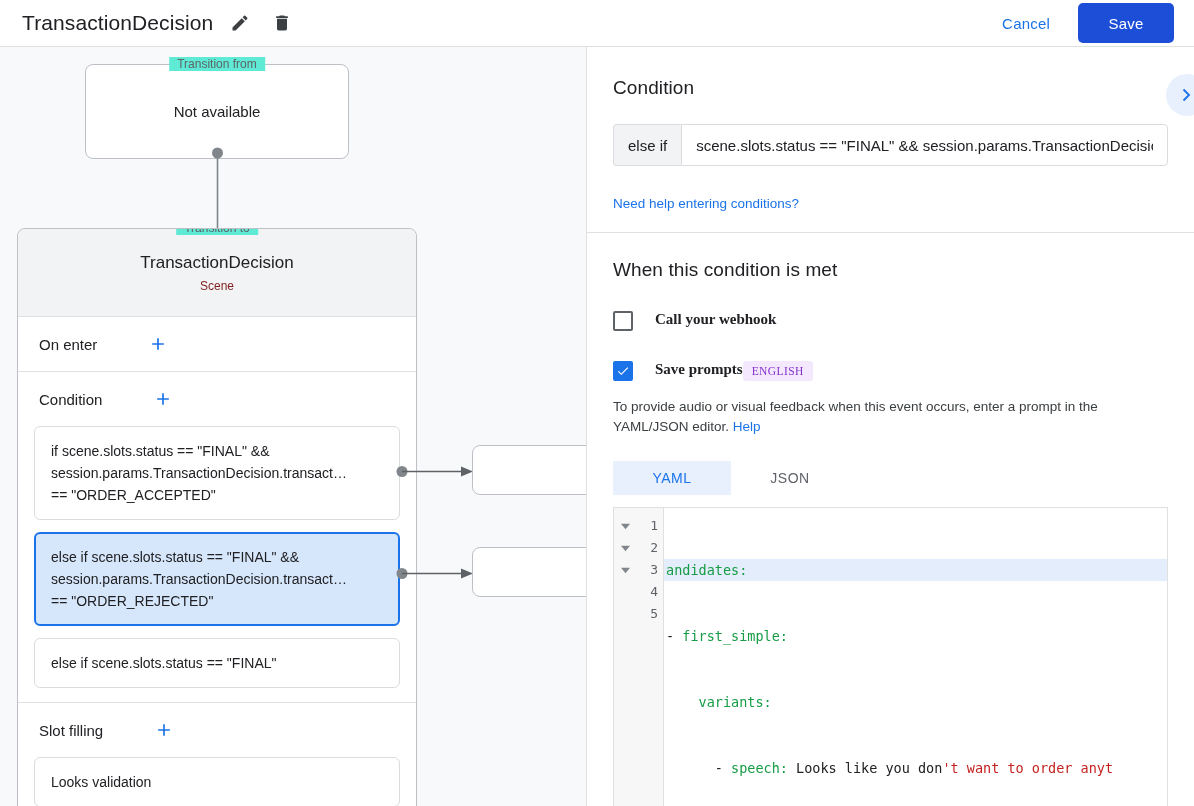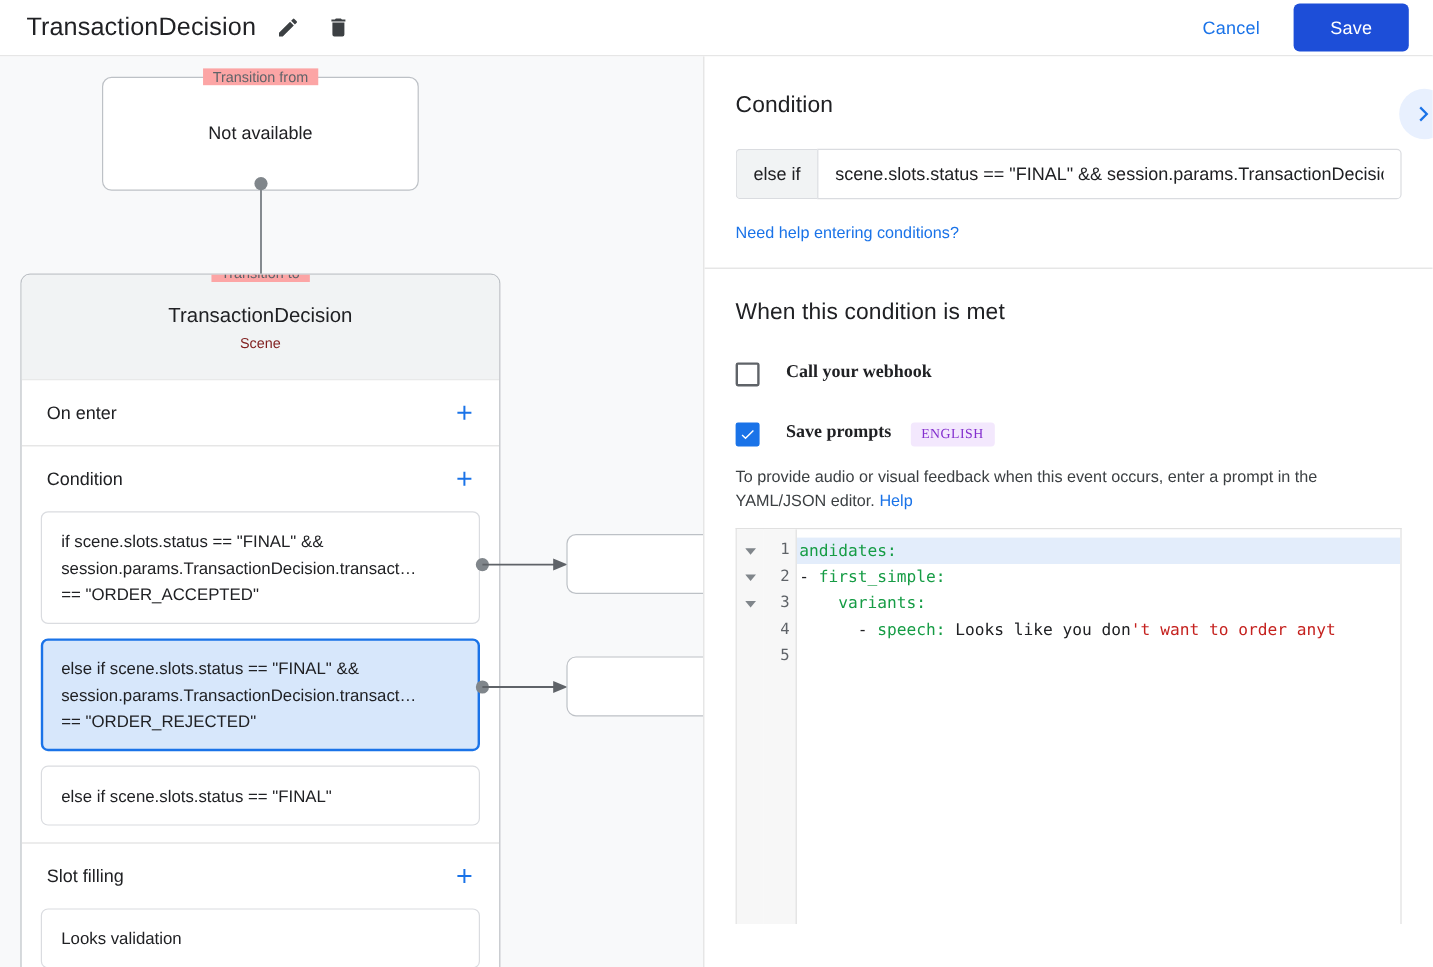--- a/index.html
+++ b/index.html
@@ -59,21 +59,21 @@
   
   .fieldset {
     position: absolute;
     border: 1px solid #bdc1c6;
     border-radius: 8px;
     background: #ffffff;
   }
   .fieldset > .legend {
     position: absolute; top: -8px; left: 50%;
     transform: translateX(-50%);
-    background: #fca5a5;
+    background: #5eead4;
     padding: 0 8px;
     font-size: 12px; color: #5f6368;
     white-space: nowrap;
   }
 
   #transition-from {
     left: 85px; top: 17px; width: 264px; height: 95px;
     display: flex; align-items: center; justify-content: center;
   }
   #transition-from .body { font-size: 15px; color: #202124; }
@@ -92,21 +92,21 @@
     display: flex; flex-direction: column;
     align-items: center; justify-content: center;
     border-bottom: 1px solid #e0e0e0;
     border-radius: 7px 7px 0 0;
   }
   .scene-name { font-size: 17px; color: #202124; }
   .scene-sub { font-size: 12px; color: #7f1d1d; margin-top: 6px; }
 
   .section { border-bottom: 1px solid #e0e0e0; }
   .section-header {
-    display: flex; align-items: center; justify-content: space-between;
+    display: flex; align-items: center; 
     height: 54px; padding: 0 16px 0 21px; gap: 48px;
   }
   .section-title { font-size: 15px; color: #202124; }
   .plus-btn {
     width: 26px; height: 26px; display: flex;
     align-items: center; justify-content: center;
     cursor: pointer; border-radius: 50%;
   }
   .section-body { padding: 0 16px 14px 16px; }
 
@@ -164,39 +164,39 @@
     flex: 1 1 auto;
     border: 1px solid #dadce0; border-radius: 0 4px 4px 0;
     font-size: 15px; color: #202124;
     padding: 0 14px;
     font-family: "Liberation Sans", sans-serif;
     outline: none;
     background: #ffffff;
     white-space: nowrap; overflow: hidden;
   }
   .help-link {
-    display: inline-block; margin-top: 20px;
+    display: inline-block; margin-top: 30px;
     color: #1a73e8; font-size: 13.5px; cursor: pointer; text-decoration: none;
   }
   .panel-divider { height: 1px; background: #e0e0e0; width: 100%; }
 
   .panel-main { padding: 26px 26px 0 26px; }
   .section-heading { font-size: 19px; color: #202124; letter-spacing: .1px; }
 
   .check-row { display: flex; align-items: flex-start; margin-top: 30px; font-family: Liberation Serif, serif; }
   .cbox {
     width: 20px; height: 20px; border: 2px solid #5f6368;
     border-radius: 2px; background: #fff; cursor: pointer;
     display: flex; align-items: center; justify-content: center;
     flex: 0 0 auto;
   }
   .cbox.checked { background: #1a73e8; border-color: #1a73e8; }
   .check-label { margin-left: 22px; font-size: 15px; font-weight: bold; color: #202124; }
   .lang-badge {
-    margin-left: 16px; background: #f3e8fd; color: #8430ce;
+    background: #f3e8fd; color: #8430ce;
     font-size: 11.5px; letter-spacing: .4px;
     padding: 4px 9px; border-radius: 3px;
   }
   .help-text {
     margin-top: 16px; font-size: 13.5px; color: #3c4043; line-height: 20px;
     max-width: 560px;
   }
 
   .tabs { display: flex; margin-top: 24px; }
   .tab {
@@ -235,21 +235,21 @@
   }
   .gutter-num div { height: 22px; line-height: 22px; }
   .code {
     flex: 1 1 auto;
     font-family: "DejaVu Sans Mono", monospace;
     font-size: 13.5px;
     padding-top: 7px;
     overflow: hidden;
     white-space: pre;
   }
-  .code .line { height: 22px; line-height: 22px; padding-left: 2px; white-space: pre; }
+  .code .line { height: 22px; line-height: 22px; padding-left: 2px; white-space: pre; margin-top: 44px; }
   .code .line.active { background: #e3edfb; }
   .tok-key { color: #169c45; }
   .tok-plain { color: #202124; }
   .tok-str { color: #c5221f; }
   .tok-punc { color: #169c45; }
 </style>
 </head>
 <body>
 
 <div class="app">
@@ -410,20 +410,24 @@
         </div>
         <div class="check-label">Save prompts</div>
         <div class="lang-badge">ENGLISH</div>
       </div>
 
       <div class="help-text">
         <span>To provide audio or visual feedback when this event occurs, enter a prompt in the YAML/JSON editor.</span>
         <a class="help-link" style="margin-top:0">Help</a>
       </div>
 
+      <div class="tabs">
+        <div class="tab active">YAML</div>
+        <div class="tab">JSON</div>
+      </div>
 
       <div class="editor">
         <div class="gutter-fold" id="gutter-fold">
             <div class="fold">
               <svg width="9" height="9" viewBox="0 0 10 10">
                 <polygon points="0,2 10,2 5,8" fill="#80868b"></polygon>
               </svg>
             </div>
             <div class="fold">
               <svg width="9" height="9" viewBox="0 0 10 10">

